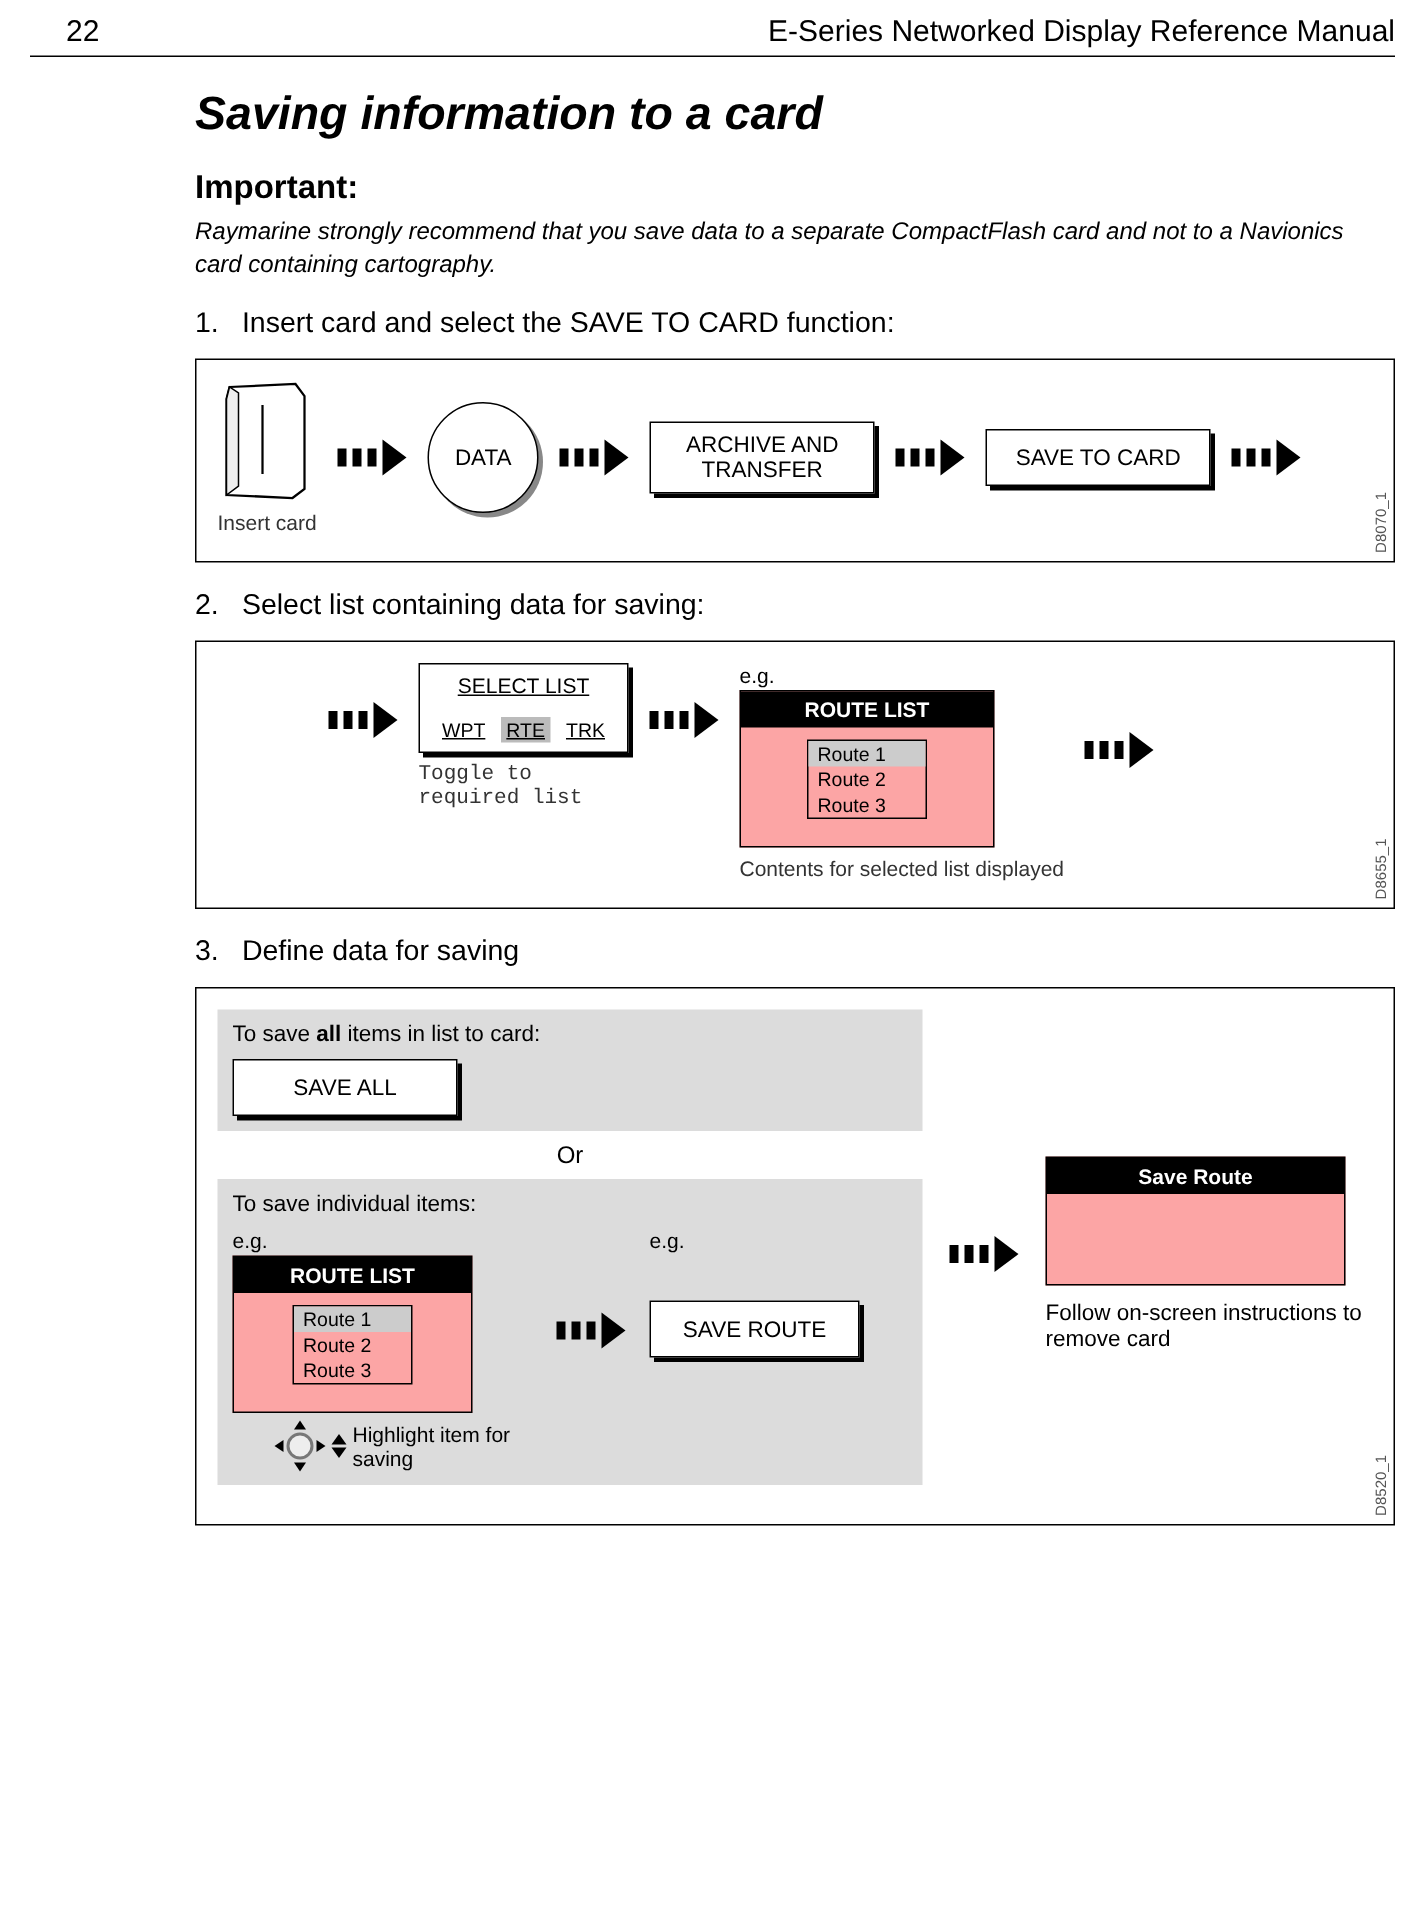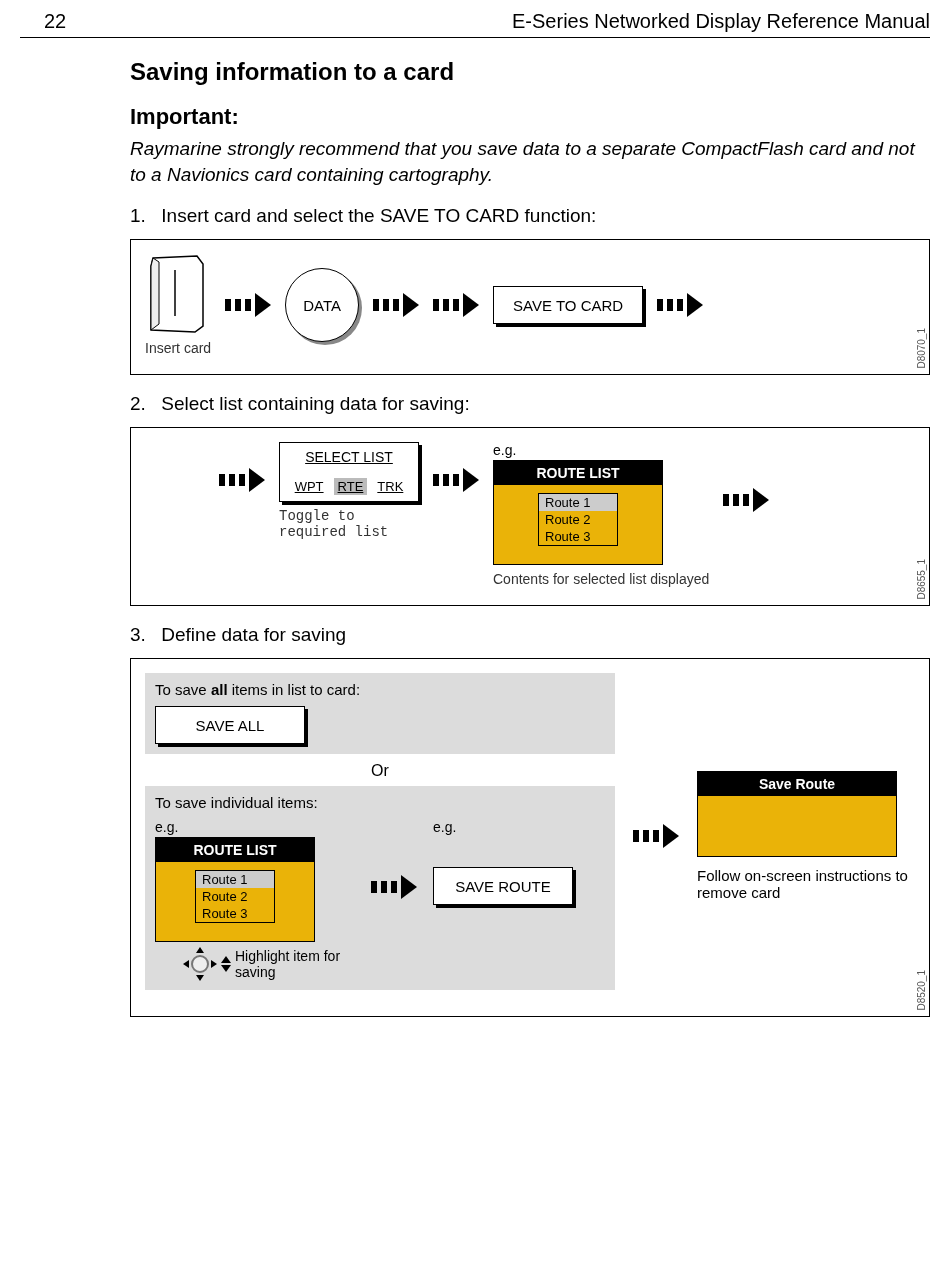--- a/index.html
+++ b/index.html
@@ -20,23 +20,23 @@
     display: flex;
     justify-content: space-between;
     align-items: baseline;
     padding: 10px 20px 4px 20px;
     margin-left: 24px;
   }
   .page-num { font-size: 20px; }
   .manual-title { font-size: 20px; }
   .hr { border-top: 1px solid #000; margin: 0 20px 20px 20px; }
   .content { padding: 0 20px 0 130px; }
-  h1.section { font-size: 24px; font-weight: 700; margin: 14px 0 18px 0; }
+  h1.section { font-size: 31px; font-weight: 700; margin: 14px 0 18px 0; font-style: italic; }
   h2.imp { font-size: 22px; font-weight: 700; margin: 0 0 6px 0; }
-  .italic-note { font-style: italic; font-size: 19px; line-height: 1.35; margin-bottom: 4px; }
+  .italic-note { font-style: italic; font-size: 16px; line-height: 1.35; margin-bottom: 4px; }
   .step { font-size: 19px; margin: 18px 0 12px 0; }
   .step-num { display: inline-block; width: 26px; }
 
   .diagram-box {
     border: 1px solid #000;
     margin-bottom: 10px;
     position: relative;
     padding: 14px 14px 18px 14px;
   }
   .vcode {
@@ -94,21 +94,21 @@
 
   
   .select-list { }
   .select-list .title-row { font-size: 14px; text-align: center; }
   .select-list .opts { display: flex; gap: 6px; font-size: 13px; margin-top: 13px; justify-content: space-between; }
   .select-list .opts span { padding: 1px 4px; }
   .select-list .opts .sel { background: #bbb; }
 
   
   .panel {
-    border: 1px solid #000; background: #eab308;
+    border: 1px solid #000; background: #fca5a5;
     width: 170px;
   }
   .panel-header {
     background: #000; color: #fff; font-weight: 700;
     font-size: 14px; text-align: center; padding: 4px 0;
   }
   .panel-body {
     padding: 8px 14px 18px 14px;
   }
   .listbox {
@@ -200,20 +200,24 @@
 
         <div class="data-circle">DATA</div>
 
         <span class="dashed-arrow">
             <span class="sq"></span>
             <span class="sq"></span>
             <span class="sq"></span>
             <span class="tri"></span>
           </span>
 
+        <div class="ui-btn" style="width:150px;">
+          <span class="two-line" style="white-space:pre-line;">ARCHIVE AND
+TRANSFER</span>
+        </div>
 
         <span class="dashed-arrow">
             <span class="sq"></span>
             <span class="sq"></span>
             <span class="sq"></span>
             <span class="tri"></span>
           </span>
 
         <div class="ui-btn" style="width:150px;">
           <span>SAVE TO CARD</span>

